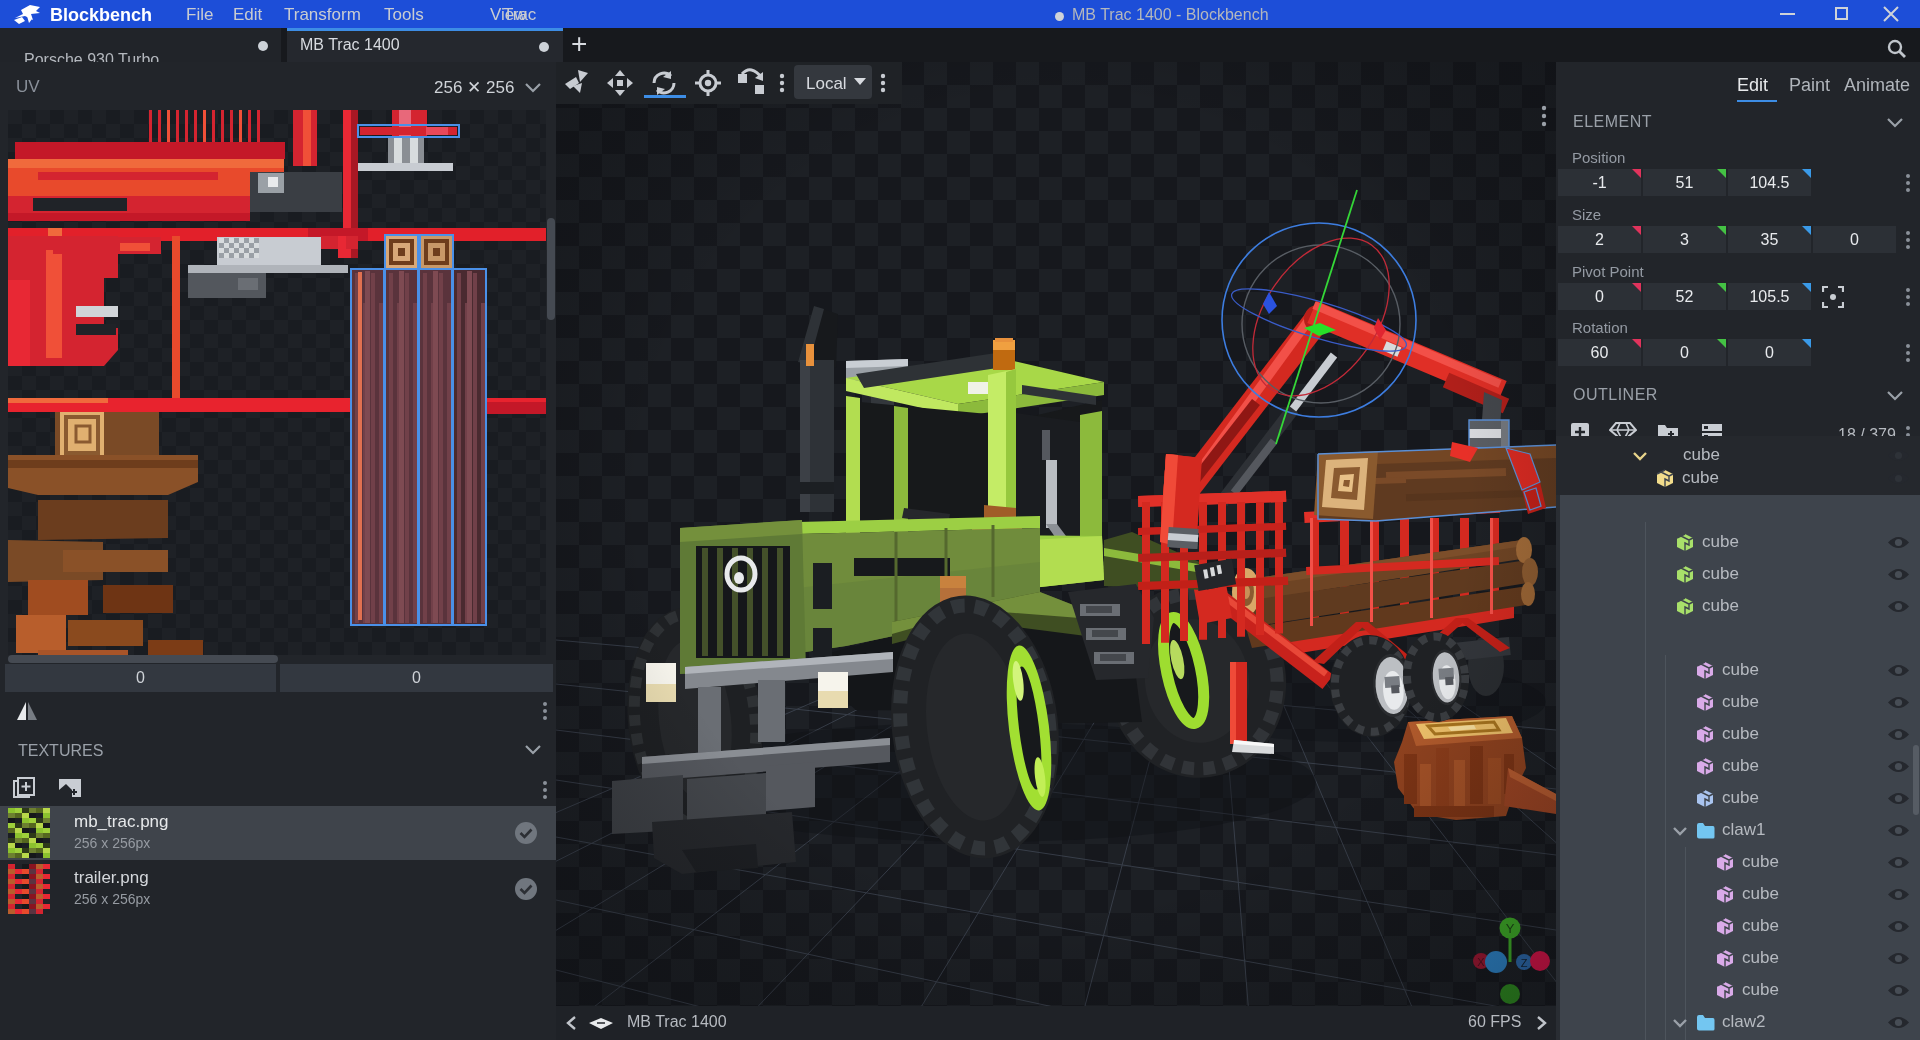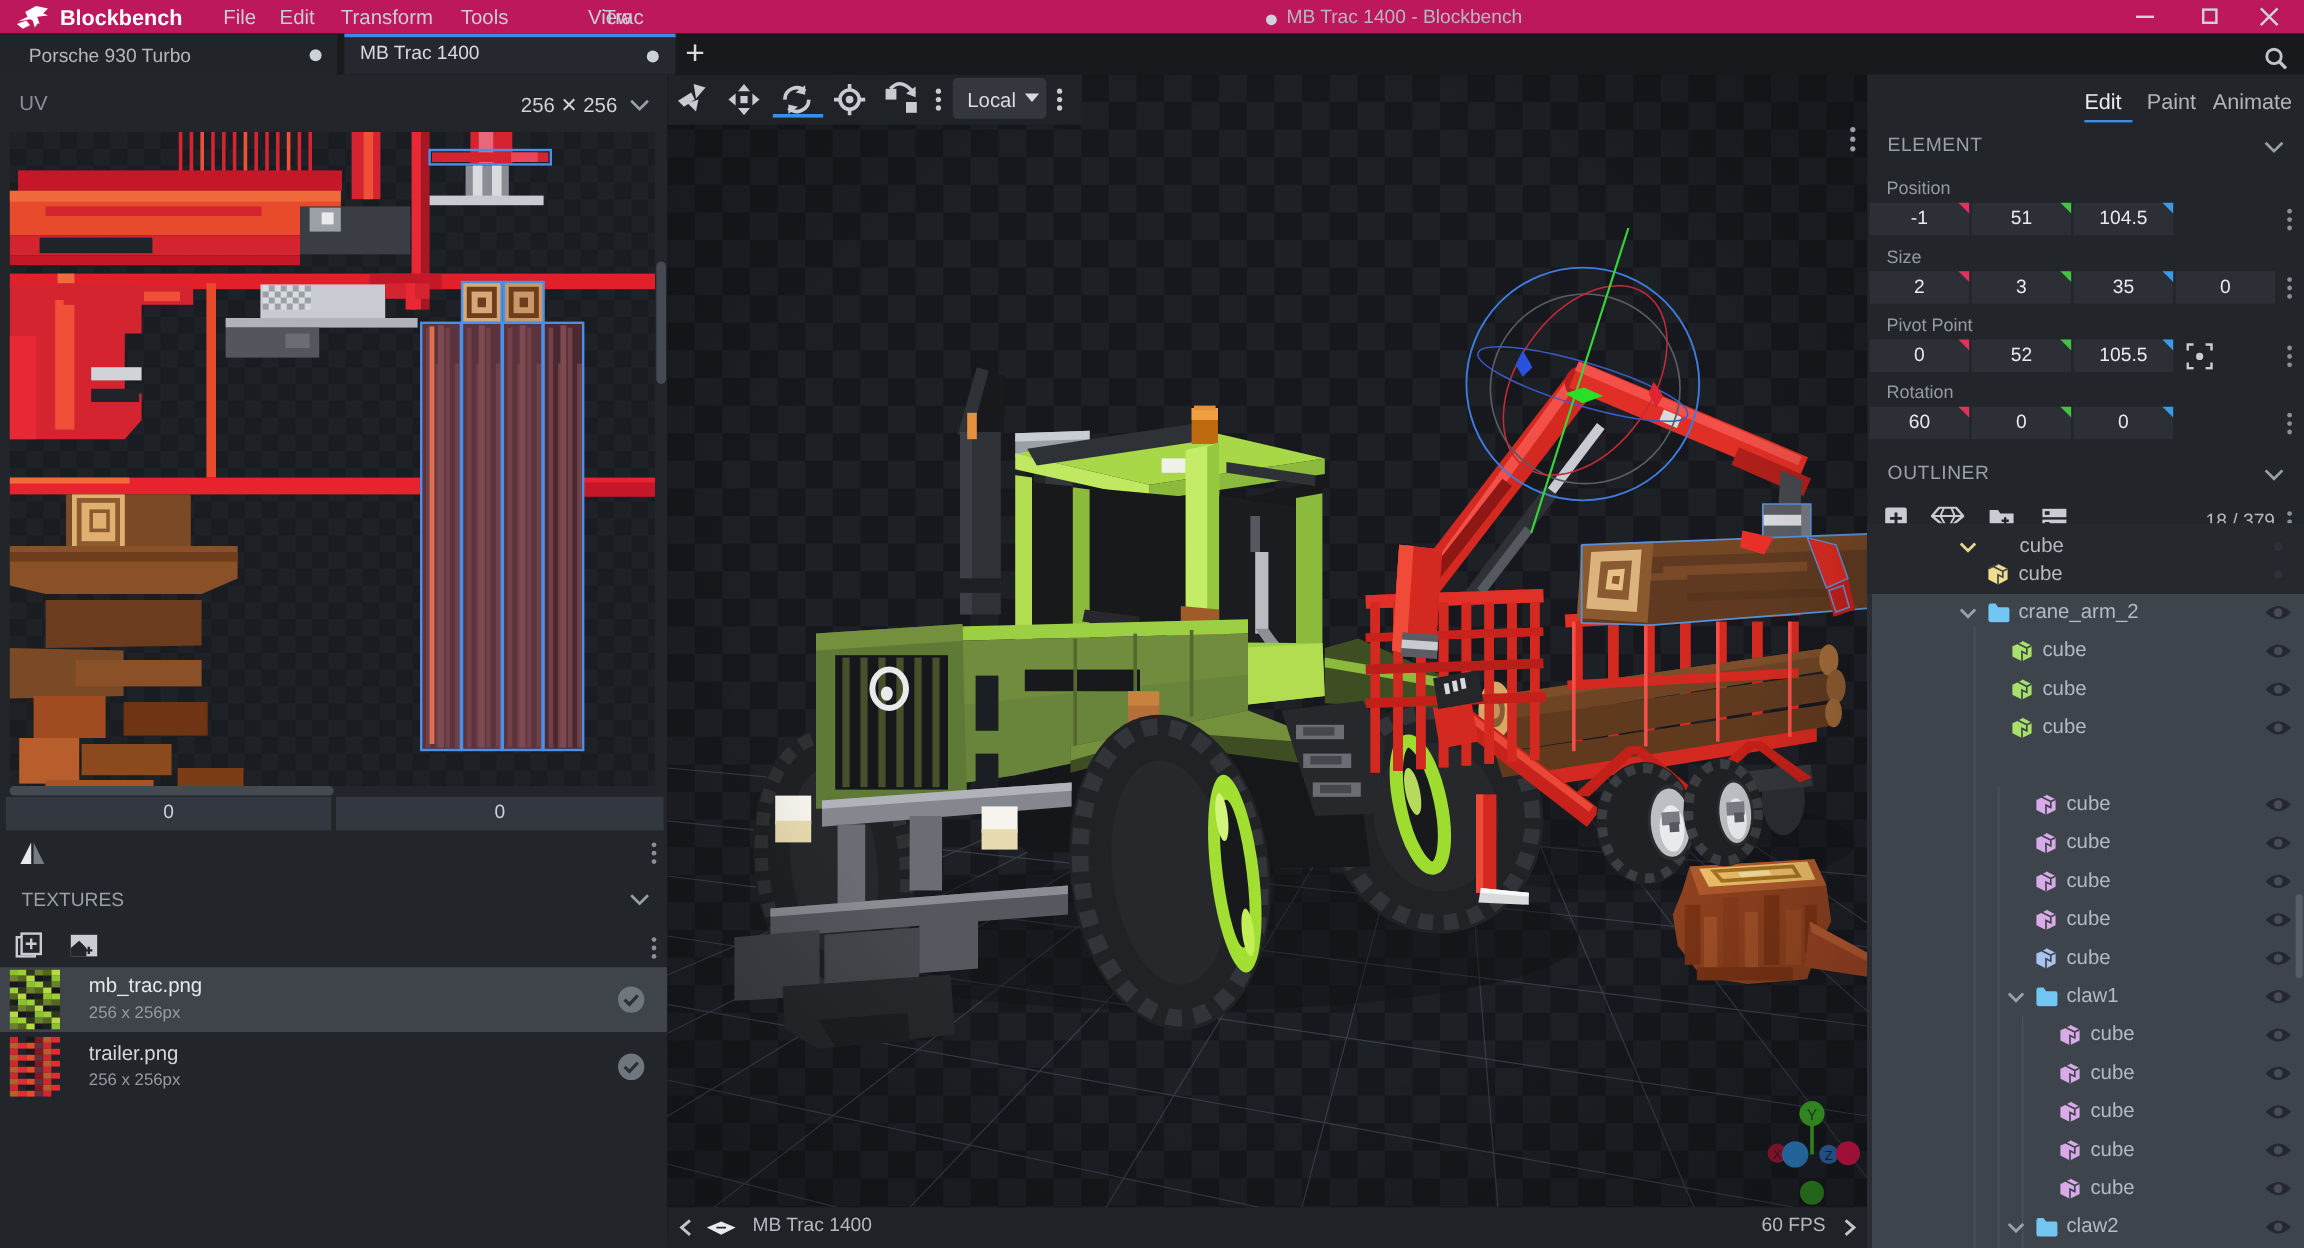--- a/index.html
+++ b/index.html
@@ -2,29 +2,29 @@
 <html><head>
 <meta charset="utf-8">
 <style>
 * { margin:0; padding:0; box-sizing:border-box; }
 html,body { width:1920px; height:1040px; overflow:hidden; background:#17191d;
   font-family:"Liberation Sans", sans-serif; }
 .abs { position:absolute; }
 #root { position:relative; width:1920px; height:1040px; }
 
 
-#titlebar { position:absolute; left:0; top:0; width:1920px; height:28px; background:#be185d; }
+#titlebar { position:absolute; left:0; top:0; width:1920px; height:28px; background:#1d4ed8; }
 .menuitem { position:absolute; top:5px; font-size:17px; color:#c9ccd1; }
 #apptitle { position:absolute; top:6px; font-size:16px; color:#b4b8bd; }
 .winbtn { position:absolute; top:0; color:#cfd3d8; }
 
 
 #tabbar { position:absolute; left:0; top:28px; width:1920px; height:34px; background:#17191d; }
 .tab { position:absolute; top:0; height:34px; }
-.tabname { position:absolute; top:11px; left:24px; font-size:16px; }
+.tabname { position:absolute; top:23px; left:24px; font-size:16px; }
 .tabdot { position:absolute; top:13px; width:10px; height:10px; border-radius:50%; background:#cdd2d8; }
 
 
 #leftpanel { position:absolute; left:0; top:62px; width:556px; height:978px; background:#22252a; }
 .pheader { font-size:17px; color:#8a9099; }
 .chev { stroke:#9aa0a8; stroke-width:2.2; fill:none; }
 
 
 #rightpanel { position:absolute; left:1556px; top:62px; width:364px; height:978px; background:#22252a; }
 .nlabel { position:absolute; font-size:15px; color:#949aa3; }
@@ -945,33 +945,20 @@
           <svg class="abs" style="left:100px;top:6px" width="18" height="19" viewBox="0 0 18 19">
             <path d="M9 1 L17 5 L17 14 L9 18 L1 14 L1 5 Z" fill="#f2dd8c"></path>
             <path d="M5 3 L13 7 L13 12 L9 10 L9 18 M13 7 L17 5 M9 1 L5 3 L1 5" fill="none" stroke="#3e444c" stroke-width="1.4"></path>
           </svg>
           <div class="txt" style="left:126px;">cube</div>
           <svg class="abs" style="left:331px;top:7px" width="23" height="17" viewBox="0 0 23 17">
             <path d="M1 8.5 Q11.5 -2.5 22 8.5 Q11.5 19.5 1 8.5 Z" fill="#25282e"></path>
             <circle cx="11.5" cy="8.5" r="3.6" fill="#2e3238"></circle>
           </svg>
         </div>
-        <div class="orow" style="top: 43px;">
-          <svg class="abs" style="left:76px;top:11px" width="16" height="11">
-            <path d="M2 2 L8 8 L14 2" stroke="#9aa0a8" stroke-width="2.4" fill="none"></path>
-          </svg>
-          <svg class="abs" style="left:100px;top:7px" width="19" height="17" viewBox="0 0 19 17">
-            <path d="M1 3 Q1 1 3 1 L7 1 L9 4 L17 4 Q18.5 4 18.5 6 L18.5 15 Q18.5 16.5 17 16.5 L3 16.5 Q1 16.5 1 14.5 Z" fill="#73c6f1"></path>
-          </svg>
-          <div class="txt" style="left:126px;">crane_arm_2</div>
-          <svg class="abs" style="left:331px;top:7px" width="23" height="17" viewBox="0 0 23 17">
-            <path d="M1 8.5 Q11.5 -2.5 22 8.5 Q11.5 19.5 1 8.5 Z" fill="#25282e"></path>
-            <circle cx="11.5" cy="8.5" r="3.6" fill="#474d55"></circle>
-          </svg>
-        </div>
         <div class="orow" style="top: 75px;">
           <svg class="abs" style="left:120px;top:6px" width="18" height="19" viewBox="0 0 18 19">
             <path d="M9 1 L17 5 L17 14 L9 18 L1 14 L1 5 Z" fill="#a8e06a"></path>
             <path d="M5 3 L13 7 L13 12 L9 10 L9 18 M13 7 L17 5 M9 1 L5 3 L1 5" fill="none" stroke="#3e444c" stroke-width="1.4"></path>
           </svg>
           <div class="txt" style="left:146px;">cube</div>
           <svg class="abs" style="left:331px;top:7px" width="23" height="17" viewBox="0 0 23 17">
             <path d="M1 8.5 Q11.5 -2.5 22 8.5 Q11.5 19.5 1 8.5 Z" fill="#25282e"></path>
             <circle cx="11.5" cy="8.5" r="3.6" fill="#474d55"></circle>
           </svg>

